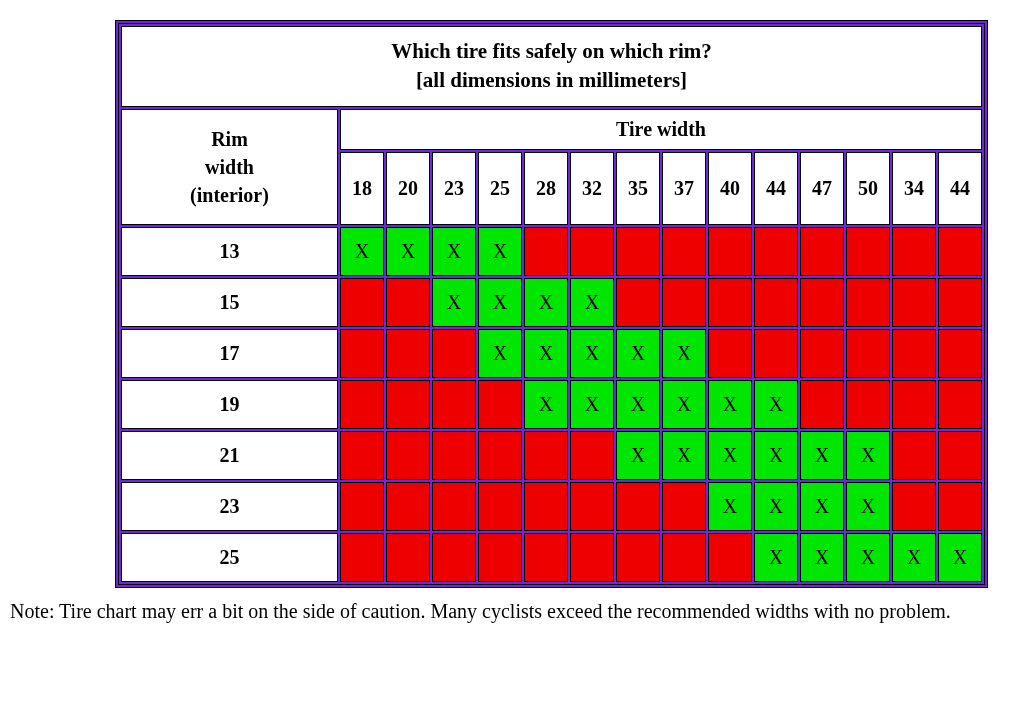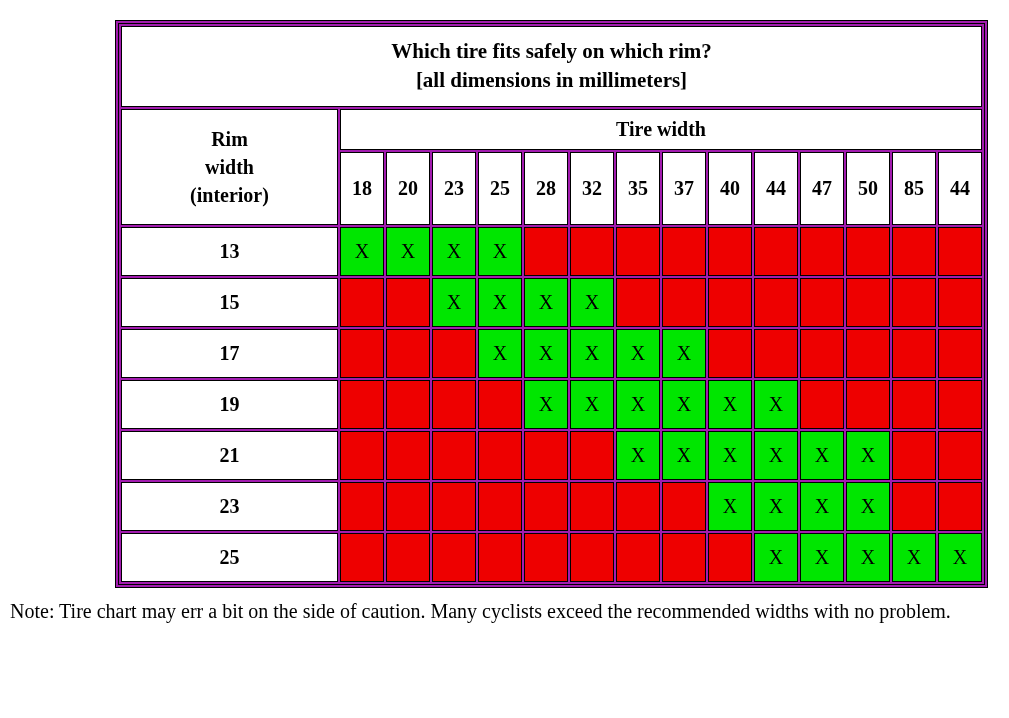--- a/index.html
+++ b/index.html
@@ -13,21 +13,21 @@
     box-sizing: border-box;
   }
   .wrapper {
     width: 873px;
     margin-left: 105px;
   }
   table.chart {
     border-collapse: separate;
     border-spacing: 2px;
     border: 4px double #000;
-    background: #a21caf;
+    background: #6d28d9;
     width: 100%;
   }
   table.chart th,
   table.chart td {
     border: 1px solid #000;
     text-align: center;
     padding: 6px 4px;
     font-weight: normal;
     background: #fff;
   }
@@ -105,21 +105,21 @@
     <th class="tirewidth-col">23</th>
     <th class="tirewidth-col">25</th>
     <th class="tirewidth-col">28</th>
     <th class="tirewidth-col">32</th>
     <th class="tirewidth-col">35</th>
     <th class="tirewidth-col">37</th>
     <th class="tirewidth-col">40</th>
     <th class="tirewidth-col">44</th>
     <th class="tirewidth-col">47</th>
     <th class="tirewidth-col">50</th>
-    <th class="tirewidth-col">85</th>
+    <th class="tirewidth-col">34</th>
     <th class="tirewidth-col">44</th>
   </tr>
 
   </tbody>
       <tbody id="grid-body">
         <tr>
           <td class="rim-val">13</td>
           <td class="cell ok">X</td>
           <td class="cell ok">X</td>
           <td class="cell ok">X</td>

